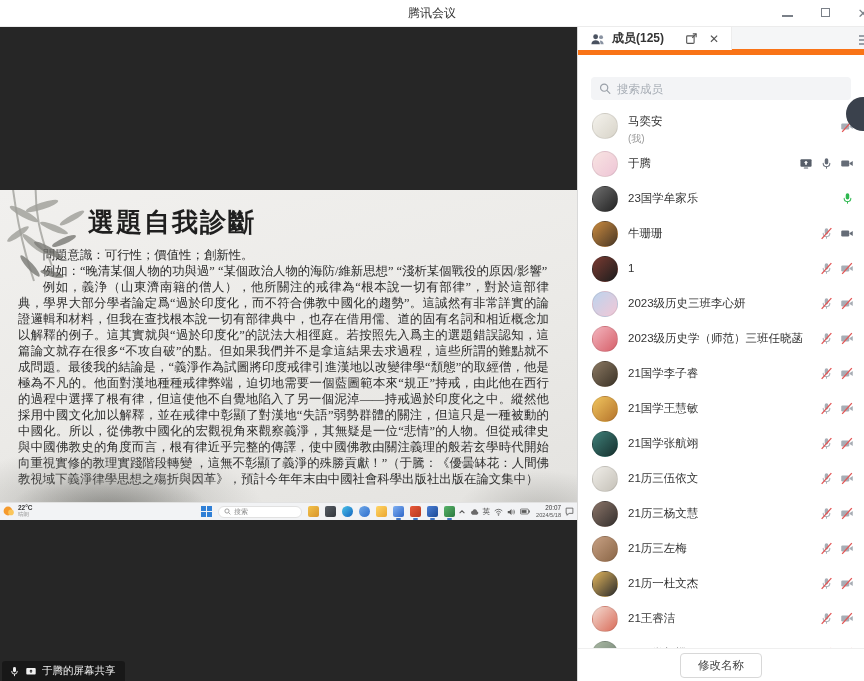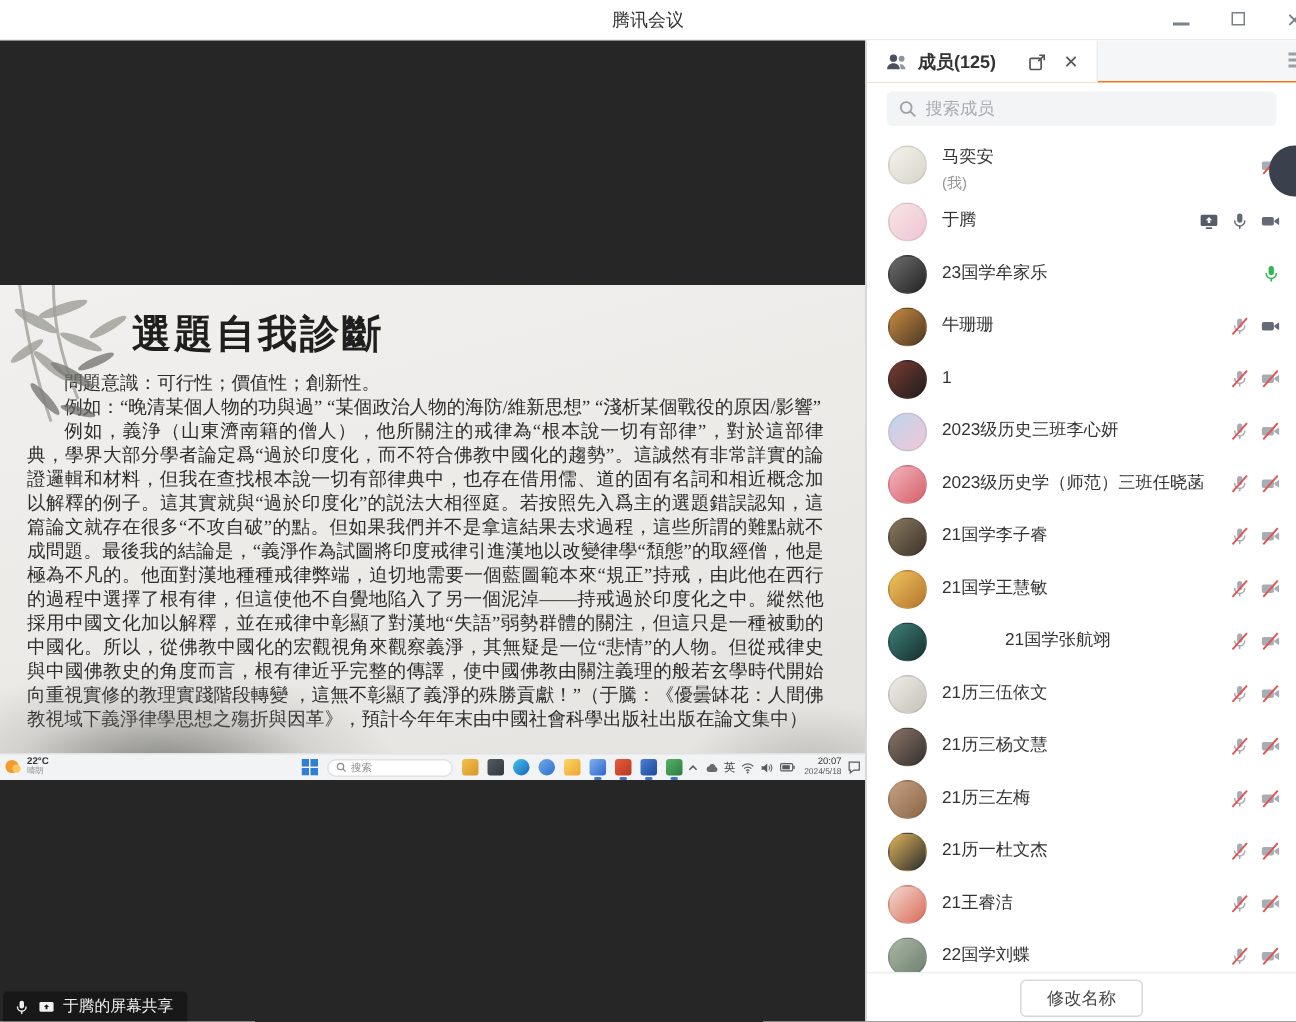--- a/index.html
+++ b/index.html
@@ -60,31 +60,31 @@
   .tb-lang{ font-size:7.5px; color:#444; }
   .tb-time{ text-align:right; line-height:6.5px; margin-left:2px;}
   .tb-time .t1{ font-size:6.3px; color:#333; display:block;}
   .tb-time .t2{ font-size:5.6px; color:#555; display:block;}
   
   .share-pill{ position:absolute; left:2px; bottom:-4px; background:rgba(24,24,24,.93);
     color:#f0f0f0; font-size:10.5px; padding:3px 9px 7px 7px; border-radius:3px;
     display:flex; align-items:center; gap:5px; z-index:4;}
   
   .tabbar{ height:28px; display:flex; align-items:stretch; position:relative;
-    background:#f5f6f7; border-bottom:1px solid #f97316; flex:none;}
+    background:#f5f6f7; border-bottom:6px solid #f97316; flex:none;}
   .tab-active{ background:#fff; display:flex; align-items:center; gap:7px;
     padding:0 12px 0 12px; margin-bottom:-1px; border-right:1px solid #ededed;}
   .tab-label{ font-size:12px; font-weight:bold; color:#333; margin-right:14px; }
   .tab-ic{ display:flex; align-items:center; cursor:pointer;}
   .tab-close{ font-size:12px; color:#555; margin-left:4px; cursor:pointer;}
   .hamburger{ position:absolute; right:-7px; top:8px; display:flex; flex-direction:column; gap:2.5px;}
   .hamburger span{ width:12px; height:1.5px; background:#9aa0a8; display:block;}
   .searchwrap{ padding:6px 13px; flex:none;}
   .searchbox{ height:23px; background:#f3f4f6; border-radius:4px; display:flex;
-    align-items:center; gap:6px; padding:0 8px;}
+    align-items:center; gap:6px; padding:0 8px;margin-top:16px;}
   .searchbox input{ border:none; outline:none; background:transparent; font-size:11.5px;
     color:#333; width:100%; font-family:"Liberation Sans",sans-serif;}
   .searchbox input::placeholder{ color:#a7adb5; }
   .memberlist{ flex:1; overflow:hidden; position:relative;}
   .mrow{ display:flex; align-items:center; height:35px; padding:0 10px 0 14px;}
   .mrow.me{ height:40px; }
   .avatar{ width:26px; height:26px; border-radius:50%; flex:none; margin-right:10px;
     border:0.5px solid rgba(0,0,0,.08);}
   .mname{ font-size:11.5px; color:#333; line-height:13px; white-space:nowrap;
     overflow:hidden; text-overflow:ellipsis;}
@@ -468,21 +468,21 @@
                 <svg width="14" height="13" viewBox="0 0 14 14">
     <rect x="0.8" y="3.9" width="8.6" height="6.2" rx="1.3" fill="#a7adb5"></rect>
     <path d="M9.8 6.4l3.4-2.2v5.6l-3.4-2.2z" fill="#a7adb5"></path>
                   <line x1="1.8" y1="12.8" x2="12.2" y2="1.2" stroke="#e25454" stroke-width="1.4"></line>
                 </svg>
               </span>
             </span>
           </div>
           <div class="mrow">
             <span class="avatar" style="background: linear-gradient(135deg, rgb(63, 127, 120), rgb(22, 48, 46));"></span>
-            <span style="overflow: hidden; margin-left: 42px;">
+            <span style="overflow: hidden;">
               <span class="mname" style="display: block;">21国学张航翊</span>
             </span>
             <span class="micons">
               <span style="display: inline-flex;">
                 <svg width="13" height="13" viewBox="0 0 14 14">
     <rect x="5.1" y="1.4" width="3.8" height="6.6" rx="1.9" fill="#a7adb5"></rect>
     <path d="M3.4 6.8a3.6 3.6 0 0 0 7.2 0" fill="none" stroke="#a7adb5" stroke-width="1.1" stroke-linecap="round"></path>
     <line x1="7" y1="10.4" x2="7" y2="12.2" stroke="#a7adb5" stroke-width="1.1" stroke-linecap="round"></line>
                   <line x1="1.8" y1="12.8" x2="12.2" y2="1.2" stroke="#e25454" stroke-width="1.4"></line>
                 </svg>

